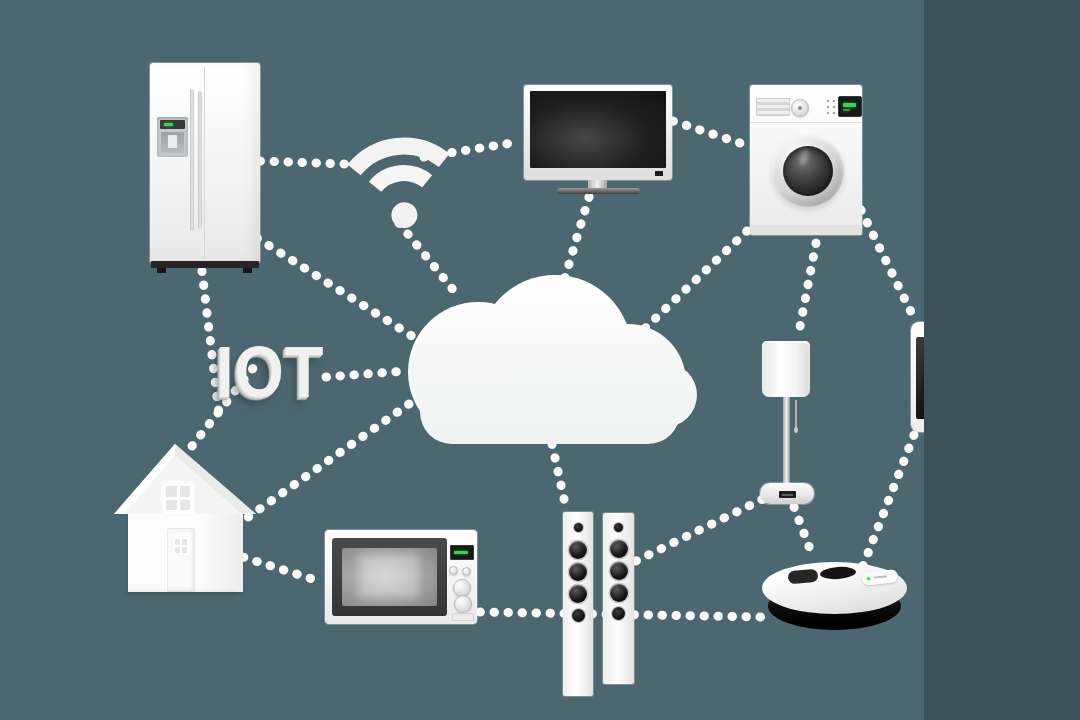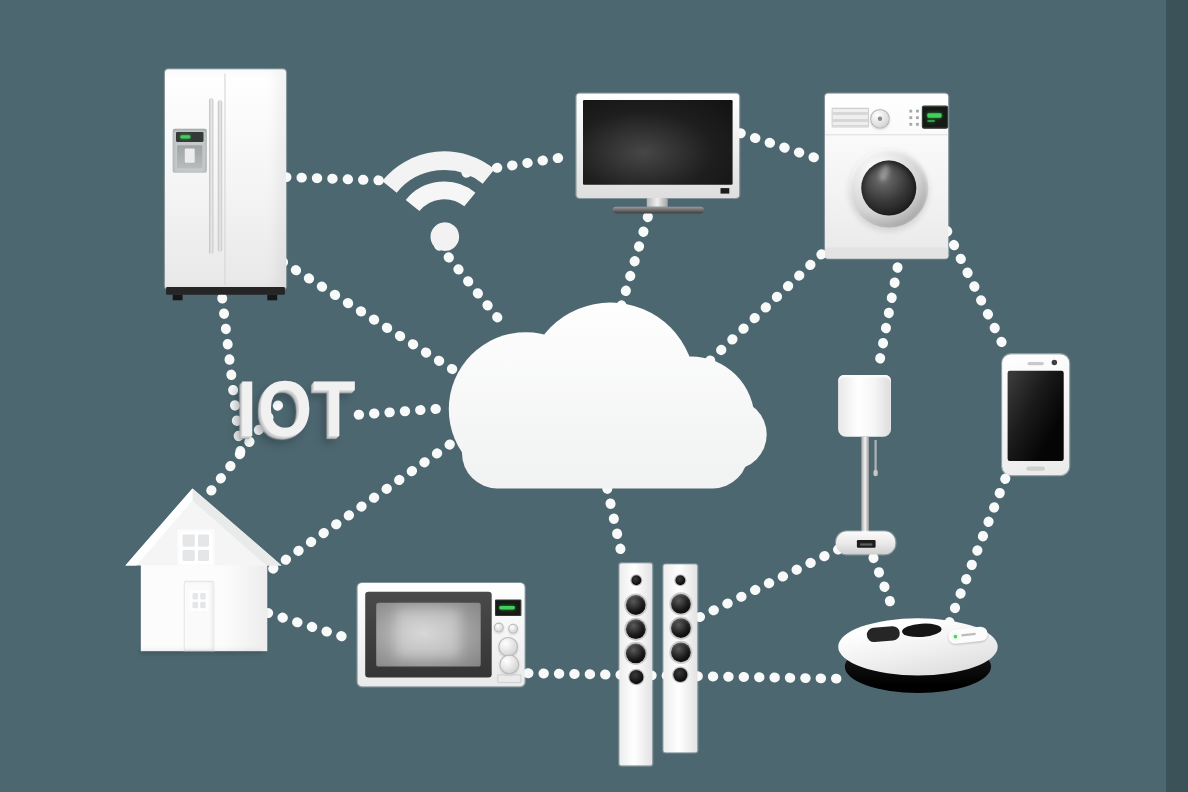--- a/index.html
+++ b/index.html
@@ -1,16 +1,16 @@
 <!DOCTYPE html>
 <html style="--dot: #FFFFFF; --green: #3FD158;"><head>
 <meta charset="utf-8">
 <style>
   html,body{margin:0;padding:0;background:#3c5259;}
-  .stage{position:relative;width:1060px;height:720px;overflow:hidden;background:#4D6770;font-family:"Liberation Sans",sans-serif;}
+  .stage{position:relative;width:924px;height:720px;overflow:hidden;background:#4D6770;font-family:"Liberation Sans",sans-serif;}
   .abs{position:absolute;}
   .dev{position:absolute;}
   .p{position:absolute;}
   .edge{stroke:var(--dot,#fff);stroke-width:9;stroke-linecap:round;stroke-dasharray:0.5 13.5;fill:none;opacity:.96;}
 
   
   .fr-body{background:linear-gradient(180deg,#ffffff,#f4f4f4 55%,#e8e8e8);border-radius:3px;
     box-shadow:0 0 0 1px rgba(255,255,255,.3), inset -8px 0 12px rgba(0,0,0,.05);}
   .fr-handle{background:linear-gradient(90deg,#bfbfbf,#e9e9e9 50%,#c6c6c6);border-radius:2px;}
   

